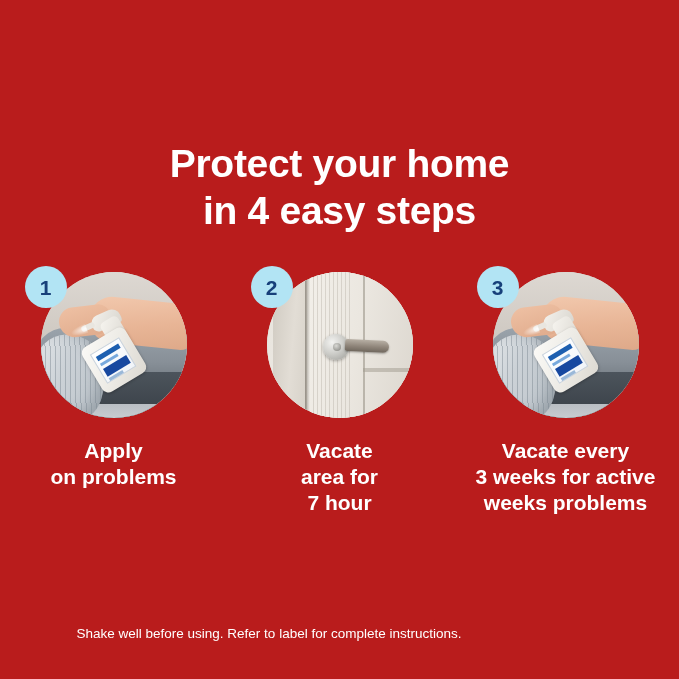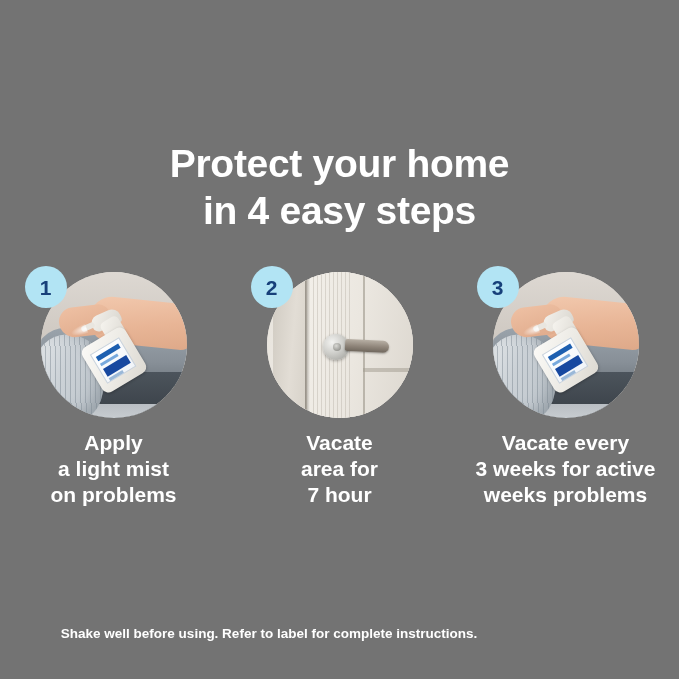--- a/index.html
+++ b/index.html
@@ -10,21 +10,21 @@
     width: 679px;
     height: 679px;
     background: #1059b0;
     font-family: "Liberation Sans", sans-serif;
     overflow: hidden;
     position: relative;
   }
   .poster {
     position: absolute;
     inset: 0;
-    background: #737373;
+    background: #b91c1c;
     padding-left: 24px;
   }
 
   
   .headline {
     position: absolute;
     top: 140px;
     left: 0;
     width: 679px;
     text-align: center;
@@ -209,40 +209,40 @@
   .lever {
     position: absolute; left: 78px; top: 68px; width: 44px; height: 12px;
     background: linear-gradient(180deg,#b7afa4 0%, #8f857a 55%, #6f675d 100%);
     border-radius: 3px 7px 7px 3px;
     transform: rotate(3deg);
     box-shadow: 0 1px 2px rgba(0,0,0,.3);
   }
 
   
   .caption {
-    margin-top: 12px;
+    margin-top: 20px;
     color: #ffffff;
     font-size: 21px;
     font-weight: bold;
     line-height: 26px;
     text-align: center;
     width: 226px;
   }
   .caption span { display: block; }
 
   
   .footer {
     position: absolute;
     top: 626px;
     left: 0;
     width: 538px;
     text-align: center;
     color: #ffffff;
     font-size: 13.5px;
-    font-weight: bold;
+    font-weight: normal;
   }
 </style>
 </head>
 <body>
 
 <div class="poster">
 
   <div class="headline">
     <span class="hl-line">Protect your home</span>
     <span class="hl-line">in 4 easy steps</span>
@@ -271,21 +271,20 @@
                 <i class="l2"></i>
                 <i class="l3"></i>
                 <i class="l4"></i>
               </div>
             </div>
           </div>
         </div>
       </div>
       <div class="caption">
         <span>Apply</span>
-        <span>a light mist</span>
         <span>on problems</span>
       </div>
     </div>
 
     <div class="step">
       <div class="photo-wrap">
         <div class="badge">2</div>
         <div class="photo">
           <div class="scene-door">
             <div class="door-jamb"></div>

